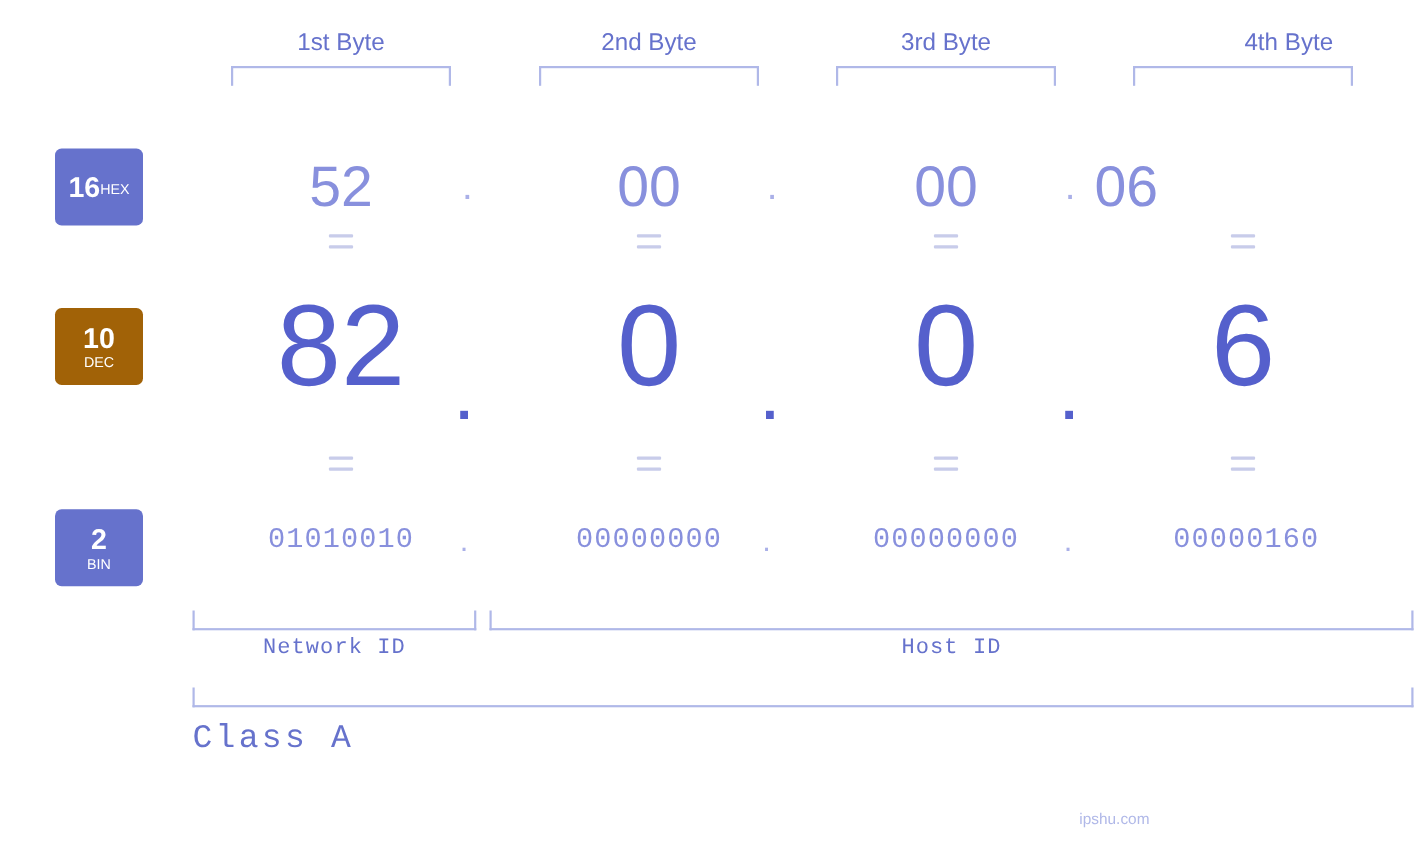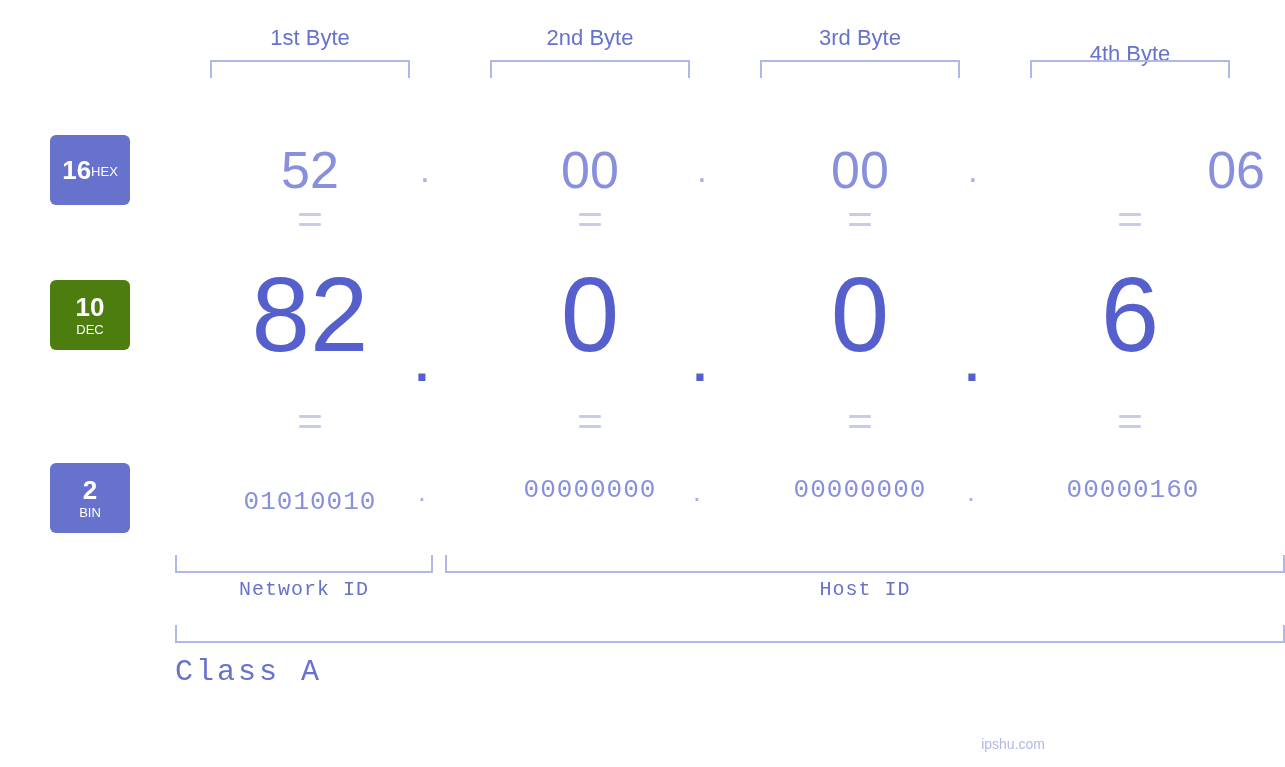--- a/index.html
+++ b/index.html
@@ -61,21 +61,21 @@
 
   <div style="position:absolute; top:25px; left:175px; width:270px; text-align:center;">
     <span class="byte-hdr">1st Byte</span>
   </div>
   <div style="position:absolute; top:25px; left:455px; width:270px; text-align:center;">
     <span class="byte-hdr">2nd Byte</span>
   </div>
   <div style="position:absolute; top:25px; left:725px; width:270px; text-align:center;">
     <span class="byte-hdr">3rd Byte</span>
   </div>
-  <div style="position:absolute; top:25px; left:995px; width:270px; text-align:center;margin-top:16px;">
+  <div style="position:absolute; top:25px; left:942px; width:270px; text-align:right;">
     <span class="byte-hdr">4th Byte</span>
   </div>
 
   <div style="position:absolute; top:60px; left:175px; width:270px;">
     <div class="top-bracket"></div>
   </div>
   <div style="position:absolute; top:60px; left:455px; width:270px;">
     <div class="top-bracket"></div>
   </div>
   <div style="position:absolute; top:60px; left:725px; width:270px;">
@@ -86,21 +86,21 @@
   </div>
 
   <div style="position:absolute; top:135px; left:50px; width:80px; height:70px; background:#6672cc; border-radius:6px; display:flex; flex-direction:row; align-items:center; justify-content:center; color:white;">
     <span style="font-size:26px; font-weight:bold; font-family:Arial,sans-serif; line-height:1;">16</span>
     <span style="font-size:13px; font-family:Arial,sans-serif; margin-top:2px;">HEX</span>
   </div>
 
   <div style="position:absolute; top:140px; left:175px; width:270px; text-align:center; color:#8890dd; font-size:52px; font-family:Arial,sans-serif; font-weight:300;">52</div>
   <div style="position:absolute; top:140px; left:455px; width:270px; text-align:center; color:#8890dd; font-size:52px; font-family:Arial,sans-serif; font-weight:300;">00</div>
   <div style="position:absolute; top:140px; left:725px; width:270px; text-align:center; color:#8890dd; font-size:52px; font-family:Arial,sans-serif; font-weight:300;">00</div>
-  <div style="position:absolute; top:140px; left:995px; width:270px; text-align:right; color:#8890dd; font-size:52px; font-family:Arial,sans-serif; font-weight:300;">06</div>
+  <div style="position:absolute; top:140px; left:995px; width:270px; text-align:left; color:#8890dd; font-size:52px; font-family:Arial,sans-serif; font-weight:300;">06</div>
 
   <div style="position:absolute; top:150px; left:420px; font-size:35px; color:#aab0e8; font-family:Arial;">.</div>
   <div style="position:absolute; top:150px; left:697px; font-size:35px; color:#aab0e8; font-family:Arial;">.</div>
   <div style="position:absolute; top:150px; left:968px; font-size:35px; color:#aab0e8; font-family:Arial;">.</div>
 
   <div style="position:absolute; top:213px; left:175px; width:270px; display:flex; align-items:center; justify-content:center;">
     <div class="eq">
         <div class="eq-bar"></div>
         <div class="eq-bar"></div>
       </div>
@@ -117,21 +117,21 @@
         <div class="eq-bar"></div>
       </div>
   </div>
   <div style="position:absolute; top:213px; left:995px; width:270px; display:flex; align-items:center; justify-content:center;">
     <div class="eq">
         <div class="eq-bar"></div>
         <div class="eq-bar"></div>
       </div>
   </div>
 
-  <div style="position:absolute; top:280px; left:50px; width:80px; height:70px; background:#4d7c0f; border-radius:6px; display:flex; flex-direction:column; align-items:center; justify-content:center; color:white;">
+  <div style="position:absolute; top:280px; left:50px; width:80px; height:70px; background:#a16207; border-radius:6px; display:flex; flex-direction:column; align-items:center; justify-content:center; color:white;">
     <span style="font-size:26px; font-weight:bold; font-family:Arial,sans-serif; line-height:1;">10</span>
     <span style="font-size:13px; font-family:Arial,sans-serif; margin-top:2px;">DEC</span>
   </div>
 
   <div style="position:absolute; top:255px; left:175px; width:270px; text-align:center; color:#5560cc; font-size:105px; font-family:Arial,sans-serif; font-weight:300;">82</div>
   <div style="position:absolute; top:255px; left:455px; width:270px; text-align:center; color:#5560cc; font-size:105px; font-family:Arial,sans-serif; font-weight:300;">0</div>
   <div style="position:absolute; top:255px; left:725px; width:270px; text-align:center; color:#5560cc; font-size:105px; font-family:Arial,sans-serif; font-weight:300;">0</div>
   <div style="position:absolute; top:255px; left:995px; width:270px; text-align:center; color:#5560cc; font-size:105px; font-family:Arial,sans-serif; font-weight:300;">6</div>
 
   <div style="position:absolute; top:335px; left:415px; font-size:50px; color:#5560cc; font-weight:bold; font-family:Arial;">.</div>
@@ -161,21 +161,21 @@
         <div class="eq-bar"></div>
         <div class="eq-bar"></div>
       </div>
   </div>
 
   <div style="position:absolute; top:463px; left:50px; width:80px; height:70px; background:#6672cc; border-radius:6px; display:flex; flex-direction:column; align-items:center; justify-content:center; color:white;">
     <span style="font-size:26px; font-weight:bold; font-family:Arial,sans-serif; line-height:1;">2</span>
     <span style="font-size:13px; font-family:Arial,sans-serif; margin-top:2px;">BIN</span>
   </div>
 
-  <div style="position:absolute; top:487px; left:170px; width:280px; text-align:center; color:#8890dd; font-size:26px; font-family:'Courier New',monospace; letter-spacing:1px;">01010010</div>
+  <div style="position:absolute; top:475px; left:170px; width:280px; text-align:center; color:#8890dd; font-size:26px; font-family:'Courier New',monospace; letter-spacing:1px;">01010010</div>
   <div style="position:absolute; top:475px; left:445px; width:290px; text-align:center; color:#8890dd; font-size:26px; font-family:'Courier New',monospace; letter-spacing:1px;">00000000</div>
   <div style="position:absolute; top:475px; left:715px; width:290px; text-align:center; color:#8890dd; font-size:26px; font-family:'Courier New',monospace; letter-spacing:1px;">00000000</div>
   <div style="position:absolute; top:475px; left:988px; width:290px; text-align:center; color:#8890dd; font-size:26px; font-family:'Courier New',monospace; letter-spacing:1px;">00000160</div>
 
   <div style="position:absolute; top:476px; left:418px; font-size:28px; color:#aab0e8; font-family:Arial;">.</div>
   <div style="position:absolute; top:476px; left:693px; font-size:28px; color:#aab0e8; font-family:Arial;">.</div>
   <div style="position:absolute; top:476px; left:967px; font-size:28px; color:#aab0e8; font-family:Arial;">.</div>
 
   <div style="position:absolute; top:555px; left:175px; width:258px; height:18px; border-bottom:2px solid #b0b8e8; border-left:2px solid #b0b8e8; border-right:2px solid #b0b8e8;"></div>
   <div style="position:absolute; top:555px; left:445px; width:840px; height:18px; border-bottom:2px solid #b0b8e8; border-left:2px solid #b0b8e8; border-right:2px solid #b0b8e8;"></div>

